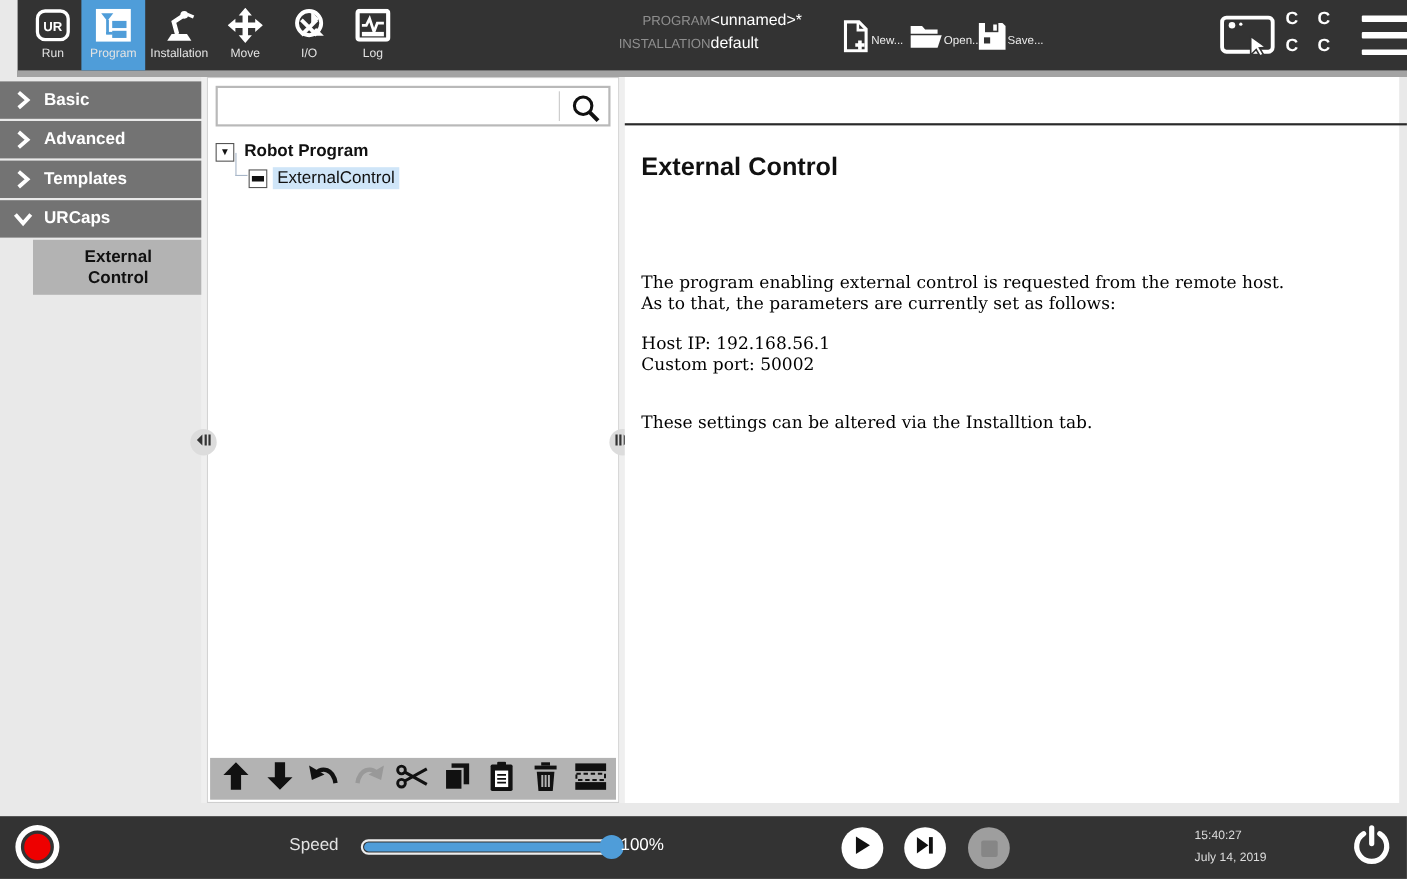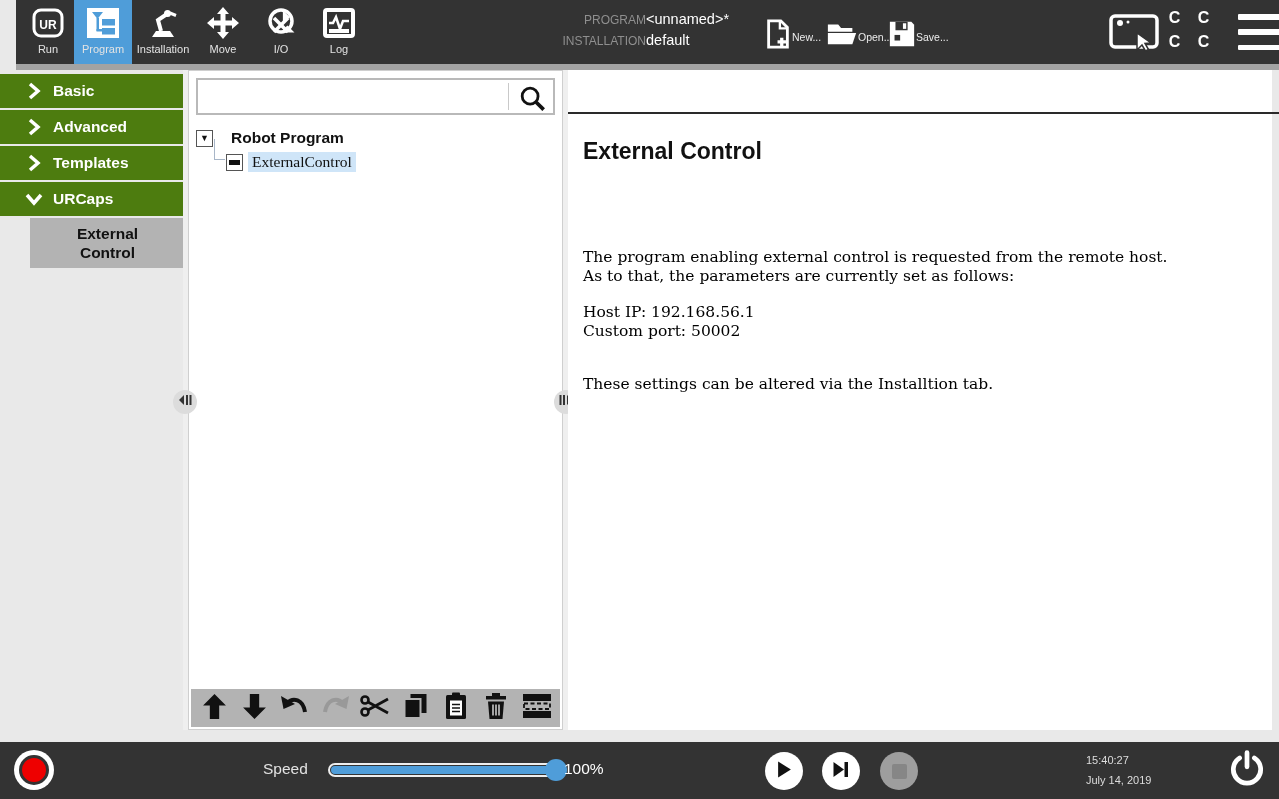--- a/index.html
+++ b/index.html
@@ -29,22 +29,22 @@
 
   .tablet-btn { position:absolute; left:1091px; top:11px; width:56px; height:42px; cursor:pointer; color:#fff; }
   .cgrid { position:absolute; left:1147px; top:9px; width:52px; height:46px;
            display:grid; grid-template-columns:1fr 1fr; column-gap:6px; row-gap:2px;
            color:#fff; font-weight:bold; font-size:16px; text-align:center; }
   .burger { position:absolute; left:1222px; top:14px; width:46px; height:36px; cursor:pointer;
             display:flex; flex-direction:column; justify-content:space-between; }
   .burger div { height:5.5px; background:#fff; border-radius:1px; }
 
   
-  .side-btn { position:absolute; left:0; width:185px; height:34px; background:#4d7c0f;
-              display:flex; align-items:center; color:#fff; cursor:pointer;padding-left:13px; }
+  .side-btn { position:absolute; left:0; width:185px; height:34px; background:#737373;
+              display:flex; align-items:center; color:#fff; cursor:pointer; }
   .side-btn .chev { margin-left:12px; width:18px; height:18px; }
   .side-btn .lbl { margin-left:10px; font-size:15.5px; font-weight:bold; }
   .urcap-btn { position:absolute; left:30px; top:218px; width:155px; height:50px;
                background:#b3b3b3; display:flex; align-items:center; justify-content:center;
                cursor:pointer; }
   .urcap-btn .lbl { width:86px; text-align:center; font-size:15.5px; font-weight:600;
                     line-height:19px; color:#111; }
 
   
   .tree-panel { position:absolute; left:188px; top:70px; width:375px; height:660px;
@@ -53,29 +53,29 @@
                border:2px solid #b9b9b9; background:#fff; }
   .searchbox input { position:absolute; left:4px; top:2px; width:300px; height:29px;
                      border:none; outline:none; font-size:15px; background:transparent; }
   .searchbox .sep { position:absolute; right:44px; top:3px; bottom:3px; width:1px; background:#c9c9c9; }
   .searchbox .mag { position:absolute; right:7px; top:4px; width:28px; height:28px; cursor:pointer; }
 
   .tree-root { position:absolute; left:7px; top:58px; display:flex; align-items:center; cursor:pointer; }
   .expander { width:17px; height:17px; border:1.5px solid #555; background:#fff;
               display:flex; align-items:center; justify-content:center;
               font-size:9px; color:#111; }
-  .tree-root .lbl { margin-left:18px; font-size:15.5px; font-weight:bold; color:#111; }
+  .tree-root .lbl { margin-left:9px; font-size:15.5px; font-weight:bold; color:#111; }
   .tree-conn { position:absolute; left:25px; top:68px; width:11px; height:21px;
                border-left:1.5px solid #a8b6c8; border-bottom:1.5px solid #a8b6c8; }
   .tree-child { position:absolute; left:37px; top:81px; display:flex; align-items:center; cursor:pointer; }
   .nodeicon { width:17px; height:17px; border:1.5px solid #555; background:#fff;
               display:flex; align-items:center; justify-content:center; }
   .nodeicon div { width:11px; height:5px; background:#111; }
   .tree-child .lbl { margin-left:5px; font-size:15.5px; color:#111;
-                     background:#CFE5F8; padding:1px 4px;font-family:Liberation Serif, serif; }
+                     background:#CFE5F8; padding:1px 4px; }
 
   .tree-toolbar { position:absolute; left:2px; right:2px; bottom:2px; height:38px;
                   background:#b3b3b3; display:flex; align-items:center;
                   justify-content:space-evenly; }
   .tb-btn { width:34px; height:32px; display:flex; align-items:center; justify-content:center; cursor:pointer; }
 
   
   .split-strip { position:absolute; top:70px; width:5px; height:660px; background:#efefef; }
   .split-handle { position:absolute; top:390px; width:24px; height:24px; border-radius:50%;
                   background:#dcdcdc; display:flex; align-items:center; justify-content:center;

